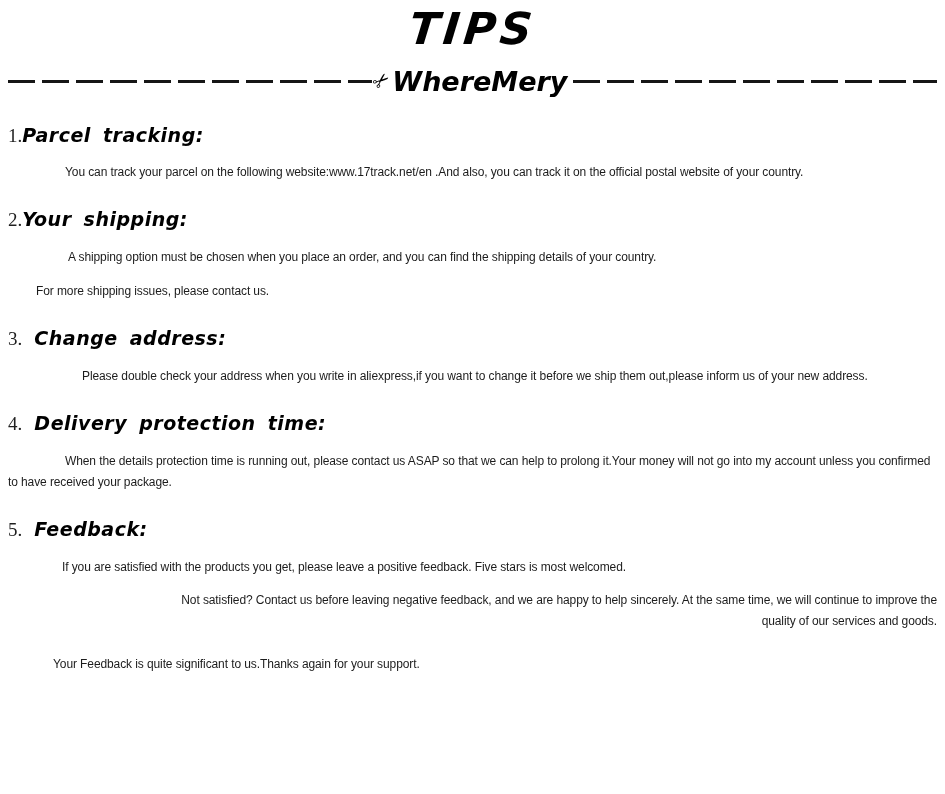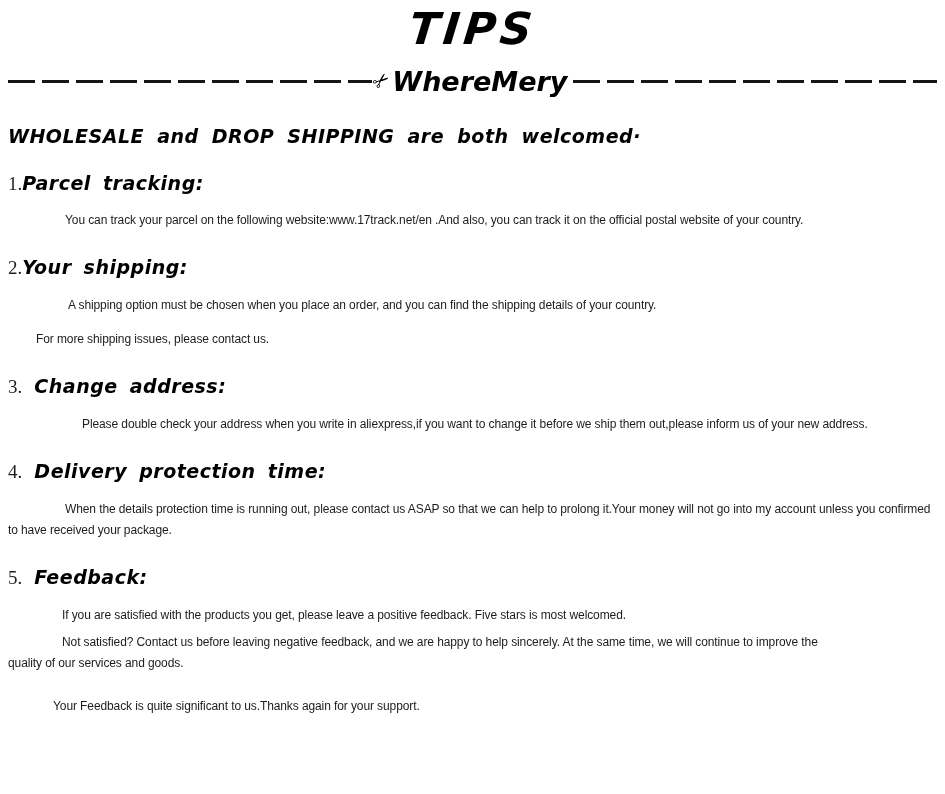--- a/index.html
+++ b/index.html
@@ -114,21 +114,20 @@
 
   <div class="divider">
     <span class="dash"></span>
     <span class="brand">
         <span class="scissors">✂</span>
         <span>WhereMery</span>
       </span>
     <span class="dash"></span>
   </div>
 
-  <p class="welcome">WHOLESALE and DROP SHIPPING are both welcomed·</p>
 
   <div id="sections">
   <section class="section">
     <h2 class="sec-h"><span class="num">1.</span><span class="htxt">Parcel tracking:</span></h2>
   <p class="body-p" style="text-indent: 57px;">You can track your parcel on the following website:www.17track.net/en .And also, you can track it on the official postal website of your country.</p>
       </section>
 
   <section class="section">
     <h2 class="sec-h"><span class="num">2.</span><span class="htxt">Your shipping:</span></h2>
   <p class="body-p" style="text-indent: 60px;">A shipping option must be chosen when you place an order, and you can find the shipping details of your country.</p>
@@ -141,18 +140,18 @@
       </section>
 
   <section class="section">
     <h2 class="sec-h"><span class="num">4.</span><span class="htxt"> Delivery protection time:</span></h2>
   <p class="body-p" style="text-indent: 57px;">When the details protection time is running out, please contact us ASAP so that we can help to prolong it.Your money will not go into my account unless you confirmed to have received your package.</p>
       </section>
 
   <section class="section">
     <h2 class="sec-h"><span class="num">5.</span><span class="htxt"> Feedback:</span></h2>
   <p class="body-p" style="text-indent: 54px;">If you are satisfied with the products you get, please leave a positive feedback. Five stars is most welcomed.</p>
-        <p class="body-p" style="text-indent: 54px; margin-top: 6px;">Not satisfied? Contact us before leaving negative feedback, and we are happy to help sincerely. At the same time, we will continue to improve the
+        <p class="body-p" style="text-indent: 54px; margin-top: 12px; text-align: right;">Not satisfied? Contact us before leaving negative feedback, and we are happy to help sincerely. At the same time, we will continue to improve the
 quality of our services and goods.</p>
         <p class="body-p" style="text-indent: 45px; margin-top: 22px;">Your Feedback is quite significant to us.Thanks again for your support.</p>
       </section>
 </div>
 </div>
 
 </body></html>

